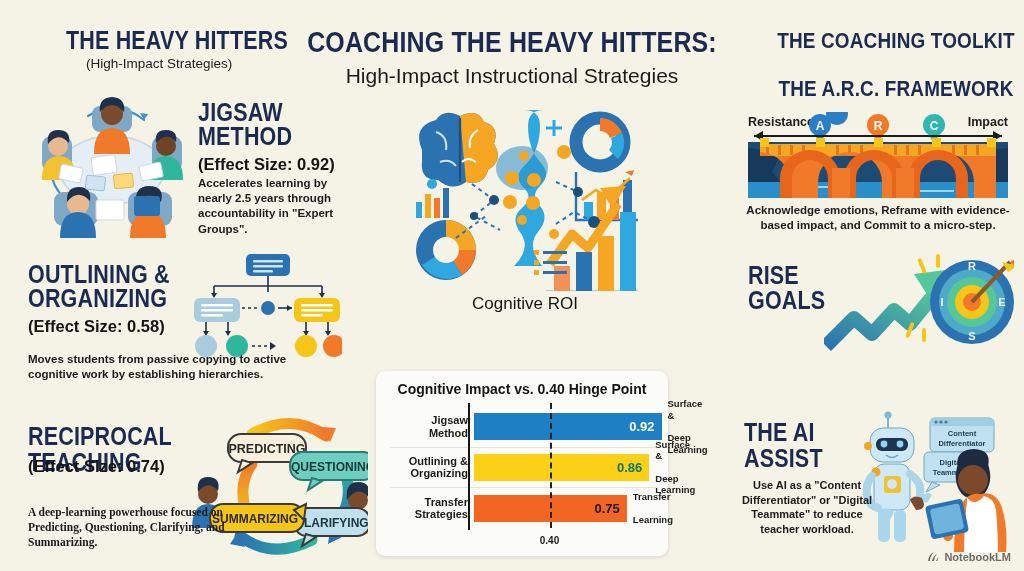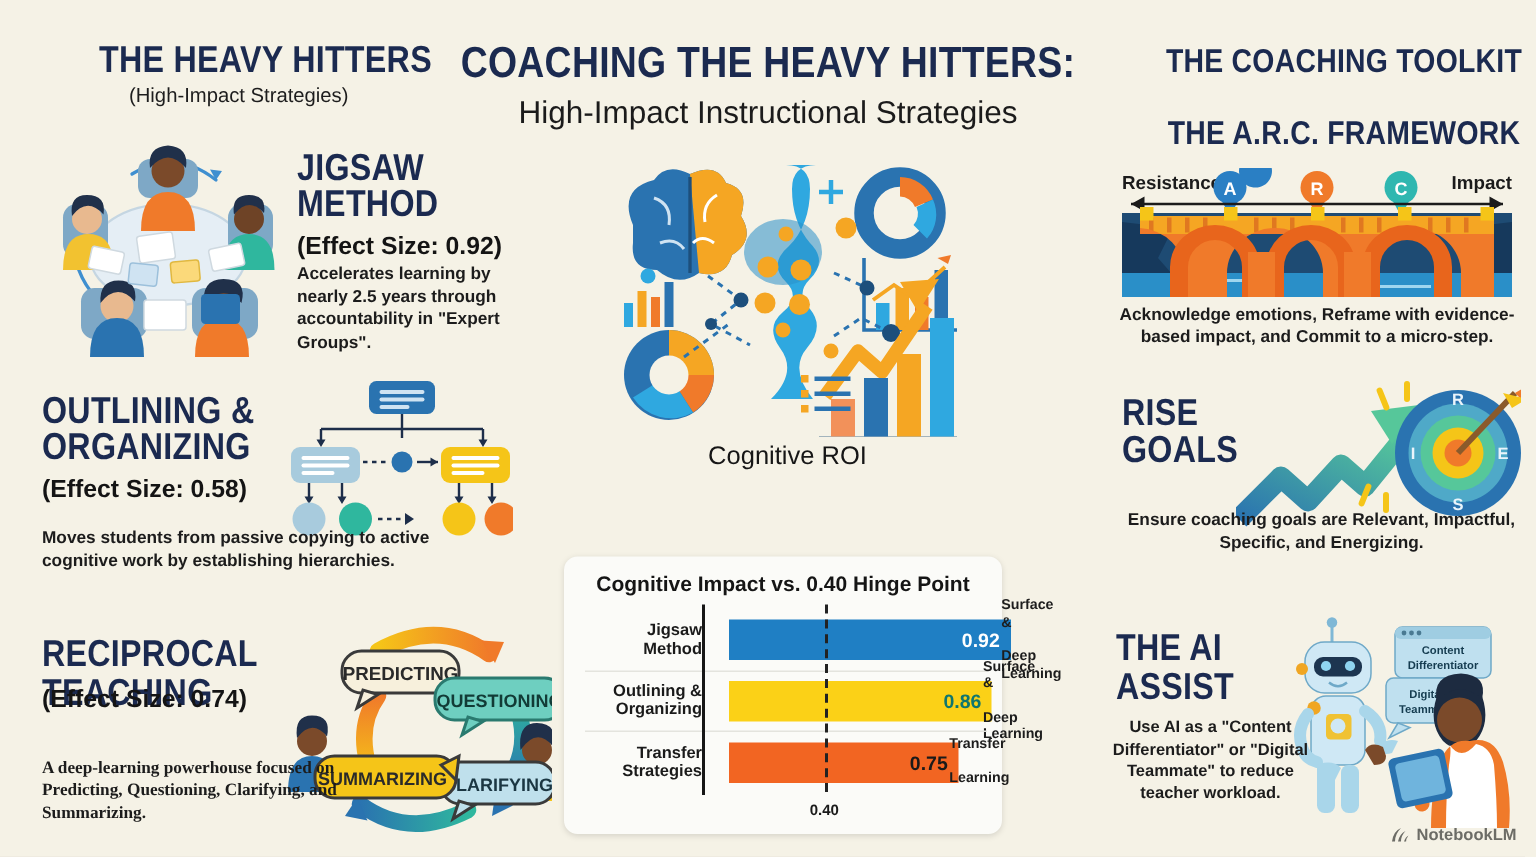--- a/index.html
+++ b/index.html
@@ -147,21 +147,20 @@
     flex: 1;
     height: 100%;
     display: flex;
     align-items: center;
   }
   .bar {
     height: 27px;
     display: flex;
     align-items: center;
     justify-content: flex-end;
-    margin-left: 12px;
   }
   .bar-value {
     font-size: 13px;
     font-weight: bold;
     padding-right: 7px;
   }
   .cat-note {
     position: absolute;
     font-size: 9.5px;
     font-weight: bold;
@@ -600,21 +599,20 @@
       <text x="40" y="14" text-anchor="middle" font-family="Liberation Sans, sans-serif" font-size="11" font-weight="bold" fill="#eaf4fb">R</text>
       <text x="10" y="50" text-anchor="middle" font-family="Liberation Sans, sans-serif" font-size="11" font-weight="bold" fill="#eaf4fb">I</text>
       <text x="40" y="84" text-anchor="middle" font-family="Liberation Sans, sans-serif" font-size="11" font-weight="bold" fill="#eaf4fb">S</text>
       <text x="70" y="50" text-anchor="middle" font-family="Liberation Sans, sans-serif" font-size="11" font-weight="bold" fill="#eaf4fb">E</text>
       <path d="M40 46 l38 -40" stroke="#8b5a2b" stroke-width="4"></path>
       <path d="M78 6 l10 -6 l-4 12z" fill="#f07a2a"></path>
       <path d="M70 6 l6 10 l10 -6z" fill="#f5c518"></path>
     </g>
   </svg>
 
-  <div class="abs body-txt" id="rise-desc">Ensure coaching goals are Relevant, Impactful, Specific, and Energizing.</div>
 
   <div class="abs hdr-cond" id="ai-title">THE AI</div>
   <div class="abs hdr-cond" id="ai-title2">ASSIST</div>
 
   <svg class="art" style="left:862px;top:402px" width="160" height="150" viewBox="0 0 160 150">
 
     <g>
       <rect x="68" y="16" width="64" height="34" rx="5" fill="#bfe0ef" stroke="#6fa9c8"></rect>
       <rect x="68" y="16" width="64" height="8" rx="4" fill="#9fcde2"></rect>
       <circle cx="74" cy="20" r="1.6" fill="#4a7a92"></circle>

